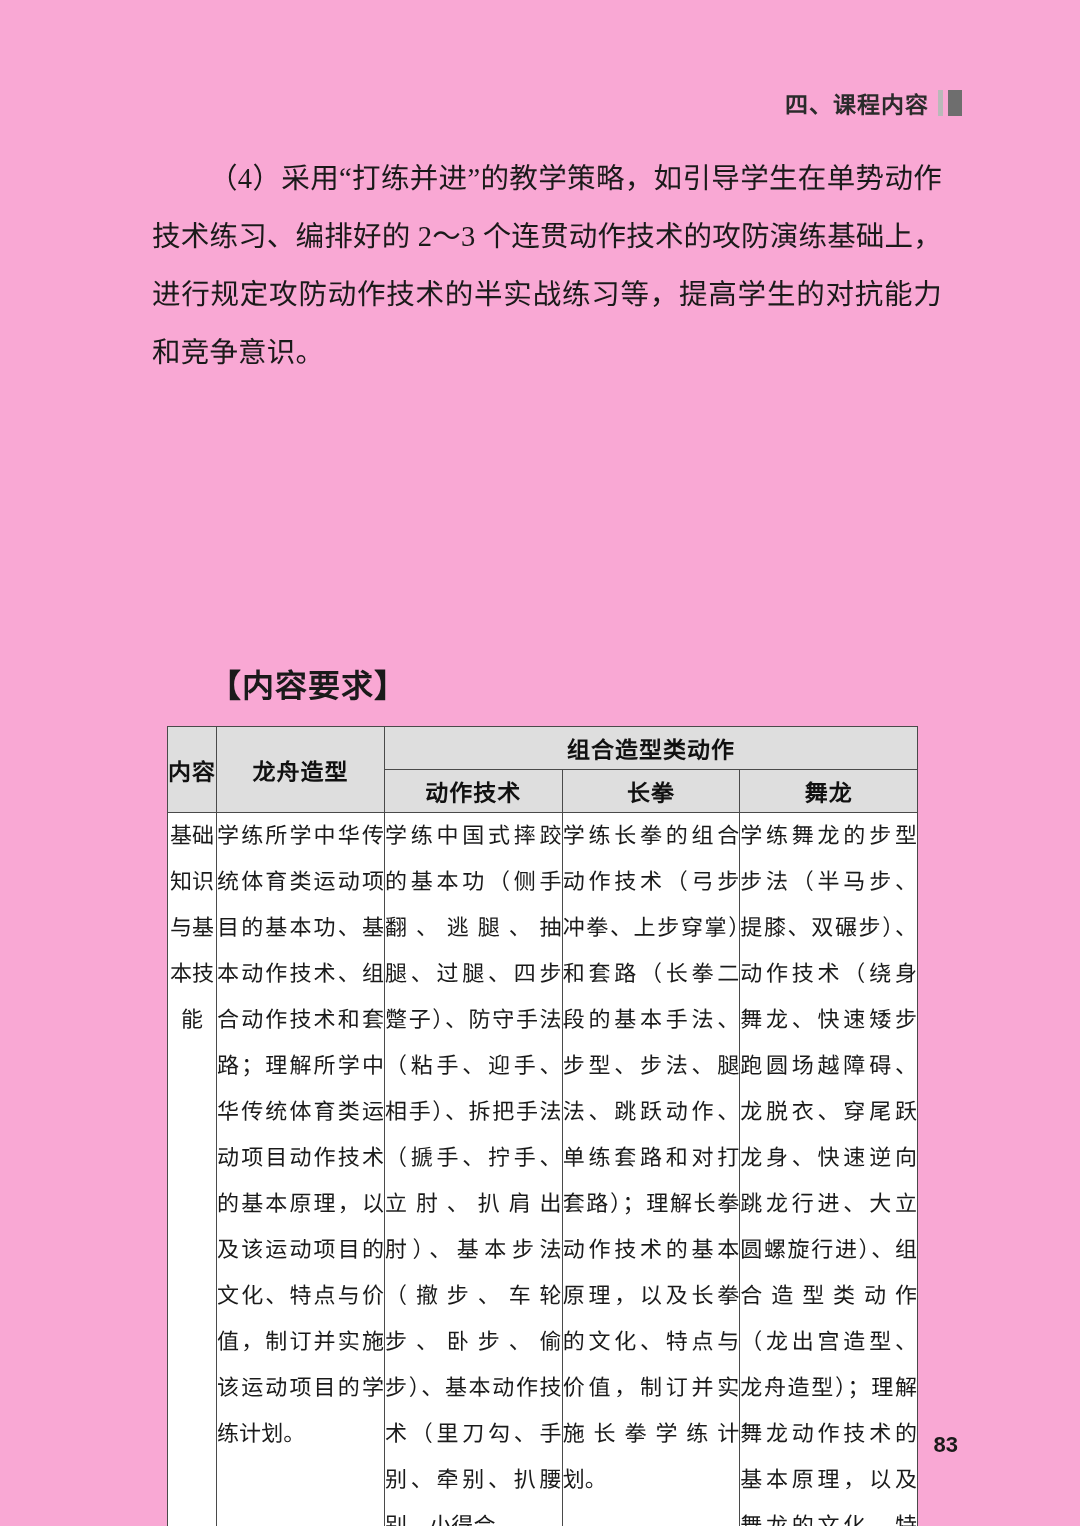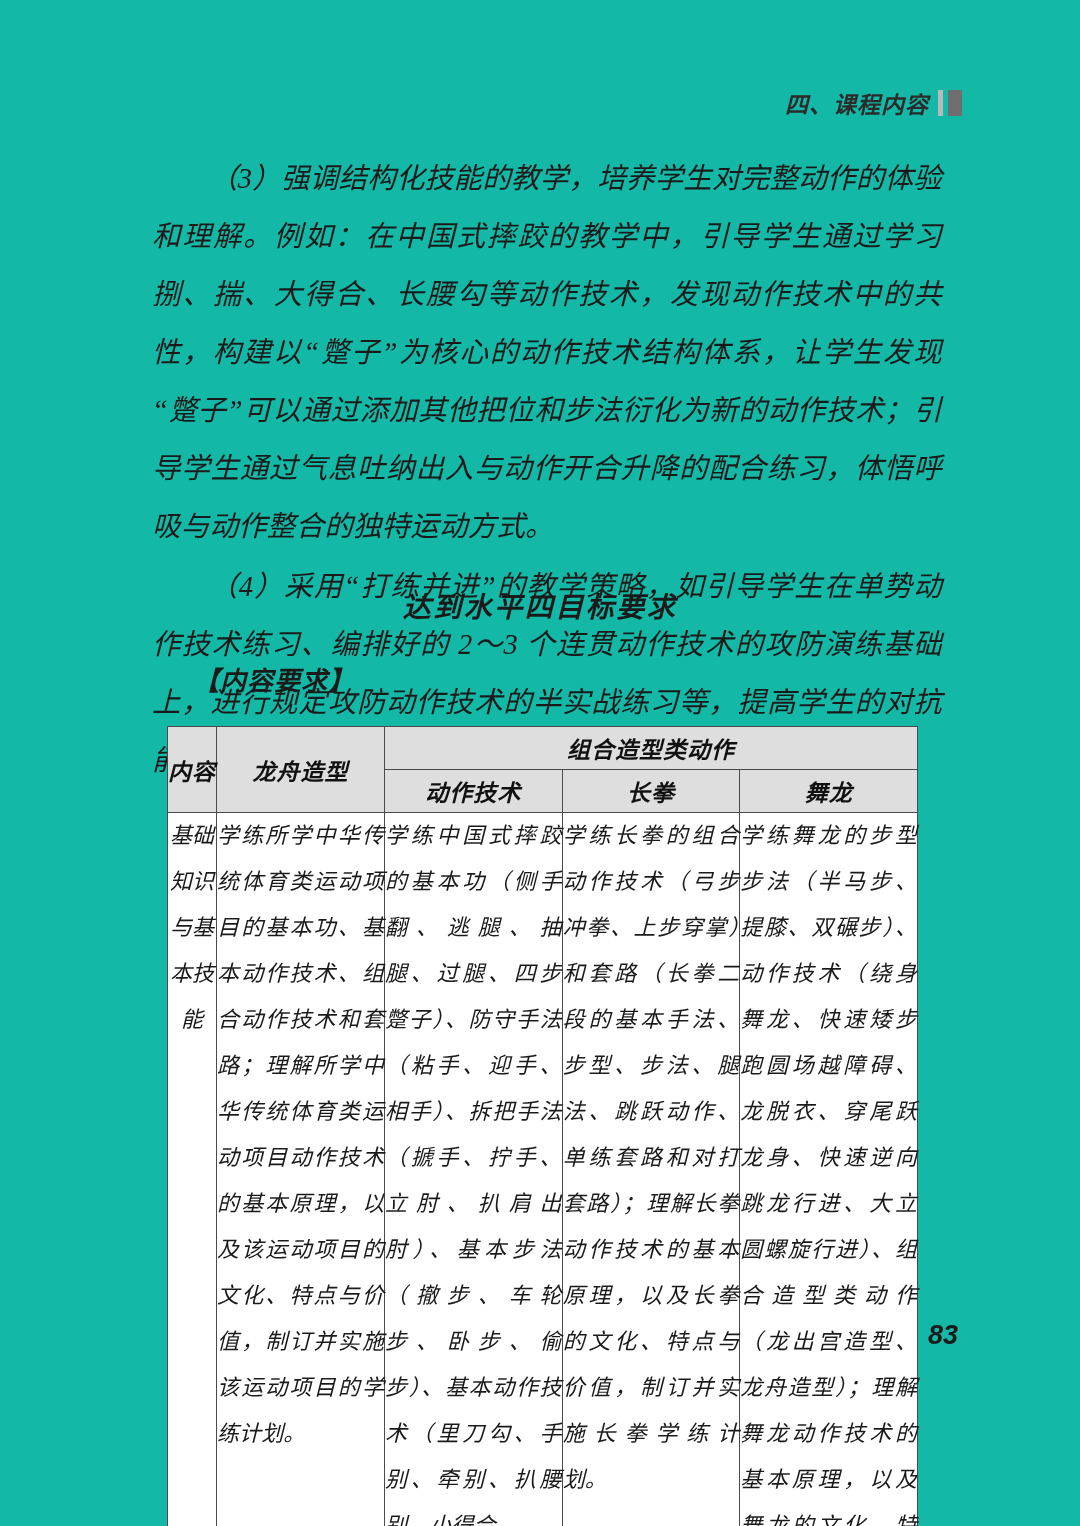--- a/index.html
+++ b/index.html
@@ -13,22 +13,21 @@
     height: 1526px;
     position: relative;
     font-family: "Liberation Serif", "DejaVu Serif", serif;
     color: #1a1a1a;
     overflow: hidden;
   }
 
   .page {
     position: absolute;
     inset: 0;
-    background: #14b8a6;
-    font-style: italic;
+    background: #f9a8d4;
   }
 
   
   .running-head {
     position: absolute;
     top: 86px;
     right: 118px;
     display: flex;
     align-items: center;
     gap: 9px;
@@ -82,22 +81,22 @@
     text-align: center;
     font-size: 28px;
     font-weight: bold;
     letter-spacing: 2.5px;
     font-family: "Liberation Sans", "DejaVu Sans", sans-serif;
   }
 
   .sub-heading {
     position: absolute;
     top: 660px;
-    left: 193px;
-    font-size: 26px;
+    left: 209px;
+    font-size: 32px;
     font-weight: bold;
     letter-spacing: 1px;
     font-family: "Liberation Sans", "DejaVu Sans", sans-serif;
   }
 
   
   .req-table-wrap {
     position: absolute;
     left: 167px;
     top: 726px;
@@ -149,47 +148,45 @@
     padding: 14px 4px;
     line-height: 46px;
     font-size: 22px;
     text-align: center;
     word-break: break-all;
   }
 
   
   .page-number {
     position: absolute;
-    top: 1320px;
+    top: 1432px;
     right: 122px;
-    font-size: 27px;
+    font-size: 22px;
     font-weight: bold;
     font-family: "Liberation Sans", "DejaVu Sans", sans-serif;
     color: #1a1a1a;
   }
 </style>
 </head>
 <body>
 
 <div class="page">
 
   <div class="running-head">
     <span class="running-head-title">四、课程内容</span>
     <span class="head-bars">
       <span class="head-bar-thin"></span>
       <span class="head-bar-thick"></span>
     </span>
   </div>
 
   <div class="body-block">
-    <p class="para">（3）强调结构化技能的教学，培养学生对完整动作的体验和理解。例如：在中国式摔跤的教学中，引导学生通过学习捌、揣、大得合、长腰勾等动作技术，发现动作技术中的共性，构建以“蹩子”为核心的动作技术结构体系，让学生发现“蹩子”可以通过添加其他把位和步法衍化为新的动作技术；引导学生通过气息吐纳出入与动作开合升降的配合练习，体悟呼吸与动作整合的独特运动方式。</p>
     <p class="para">（4）采用“打练并进”的教学策略，如引导学生在单势动作技术练习、编排好的 2～3 个连贯动作技术的攻防演练基础上，进行规定攻防动作技术的半实战练习等，提高学生的对抗能力和竞争意识。</p>
   </div>
 
-  <div class="section-heading">达到水平四目标要求</div>
 
   <div class="sub-heading">【内容要求】</div>
 
   <div class="req-table-wrap">
     <table class="req-table">
       <thead>
         <tr>
           <th class="th-content" rowspan="2">内容</th>
           <th class="th-overall" rowspan="2">龙舟造型</th>
           <th class="th-proj" colspan="3">组合造型类动作</th>

